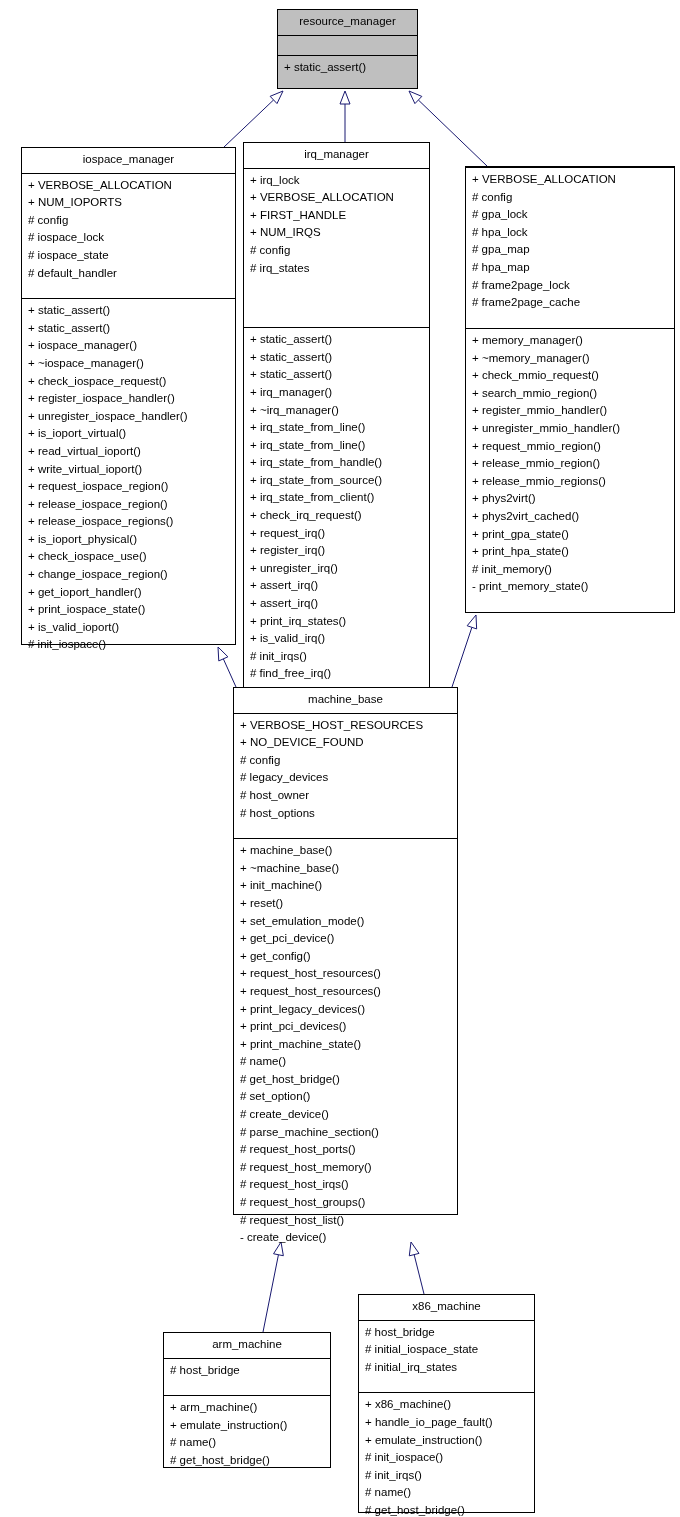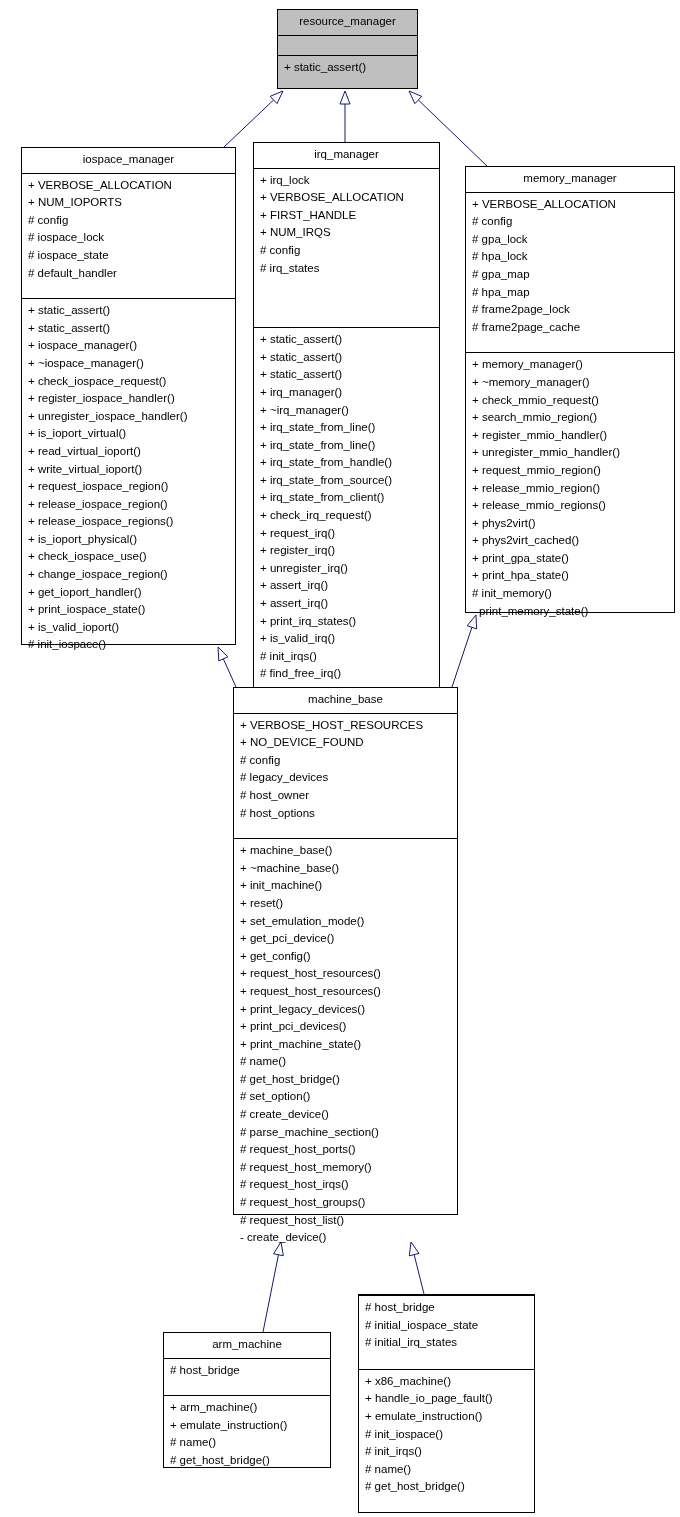--- a/index.html
+++ b/index.html
@@ -107,21 +107,21 @@
         <div class="uml-member">+ is_ioport_physical()</div>
         <div class="uml-member">+ check_iospace_use()</div>
         <div class="uml-member">+ change_iospace_region()</div>
         <div class="uml-member">+ get_ioport_handler()</div>
         <div class="uml-member">+ print_iospace_state()</div>
         <div class="uml-member">+ is_valid_ioport()</div>
         <div class="uml-member"># init_iospace()</div>
       </div>
   </div>
 
-  <div class="uml-class" style="left:253px;top:142px;width:187px;height:558px">
+  <div class="uml-class" style="left:243px;top:142px;width:187px;height:558px">
     <div class="uml-title">irq_manager</div>
     <div class="uml-section attrs">
         <div class="uml-member">+ irq_lock</div>
         <div class="uml-member">+ VERBOSE_ALLOCATION</div>
         <div class="uml-member">+ FIRST_HANDLE</div>
         <div class="uml-member">+ NUM_IRQS</div>
         <div class="uml-member"># config</div>
         <div class="uml-member"># irq_states</div>
       </div>
     <div class="uml-section methods">
@@ -142,21 +142,20 @@
         <div class="uml-member">+ assert_irq()</div>
         <div class="uml-member">+ assert_irq()</div>
         <div class="uml-member">+ print_irq_states()</div>
         <div class="uml-member">+ is_valid_irq()</div>
         <div class="uml-member"># init_irqs()</div>
         <div class="uml-member"># find_free_irq()</div>
       </div>
   </div>
 
   <div class="uml-class" style="left:465px;top:166px;width:210px;height:447px">
-    <div class="uml-title">memory_manager</div>
     <div class="uml-section attrs">
         <div class="uml-member">+ VERBOSE_ALLOCATION</div>
         <div class="uml-member"># config</div>
         <div class="uml-member"># gpa_lock</div>
         <div class="uml-member"># hpa_lock</div>
         <div class="uml-member"># gpa_map</div>
         <div class="uml-member"># hpa_map</div>
         <div class="uml-member"># frame2page_lock</div>
         <div class="uml-member"># frame2page_cache</div>
       </div>
@@ -223,20 +222,21 @@
       </div>
     <div class="uml-section methods">
         <div class="uml-member">+ arm_machine()</div>
         <div class="uml-member">+ emulate_instruction()</div>
         <div class="uml-member"># name()</div>
         <div class="uml-member"># get_host_bridge()</div>
       </div>
   </div>
 
   <div class="uml-class" style="left:358px;top:1294px;width:177px;height:219px">
+    <div class="uml-title">x86_machine</div>
     <div class="uml-section attrs">
         <div class="uml-member"># host_bridge</div>
         <div class="uml-member"># initial_iospace_state</div>
         <div class="uml-member"># initial_irq_states</div>
       </div>
     <div class="uml-section methods">
         <div class="uml-member">+ x86_machine()</div>
         <div class="uml-member">+ handle_io_page_fault()</div>
         <div class="uml-member">+ emulate_instruction()</div>
         <div class="uml-member"># init_iospace()</div>

